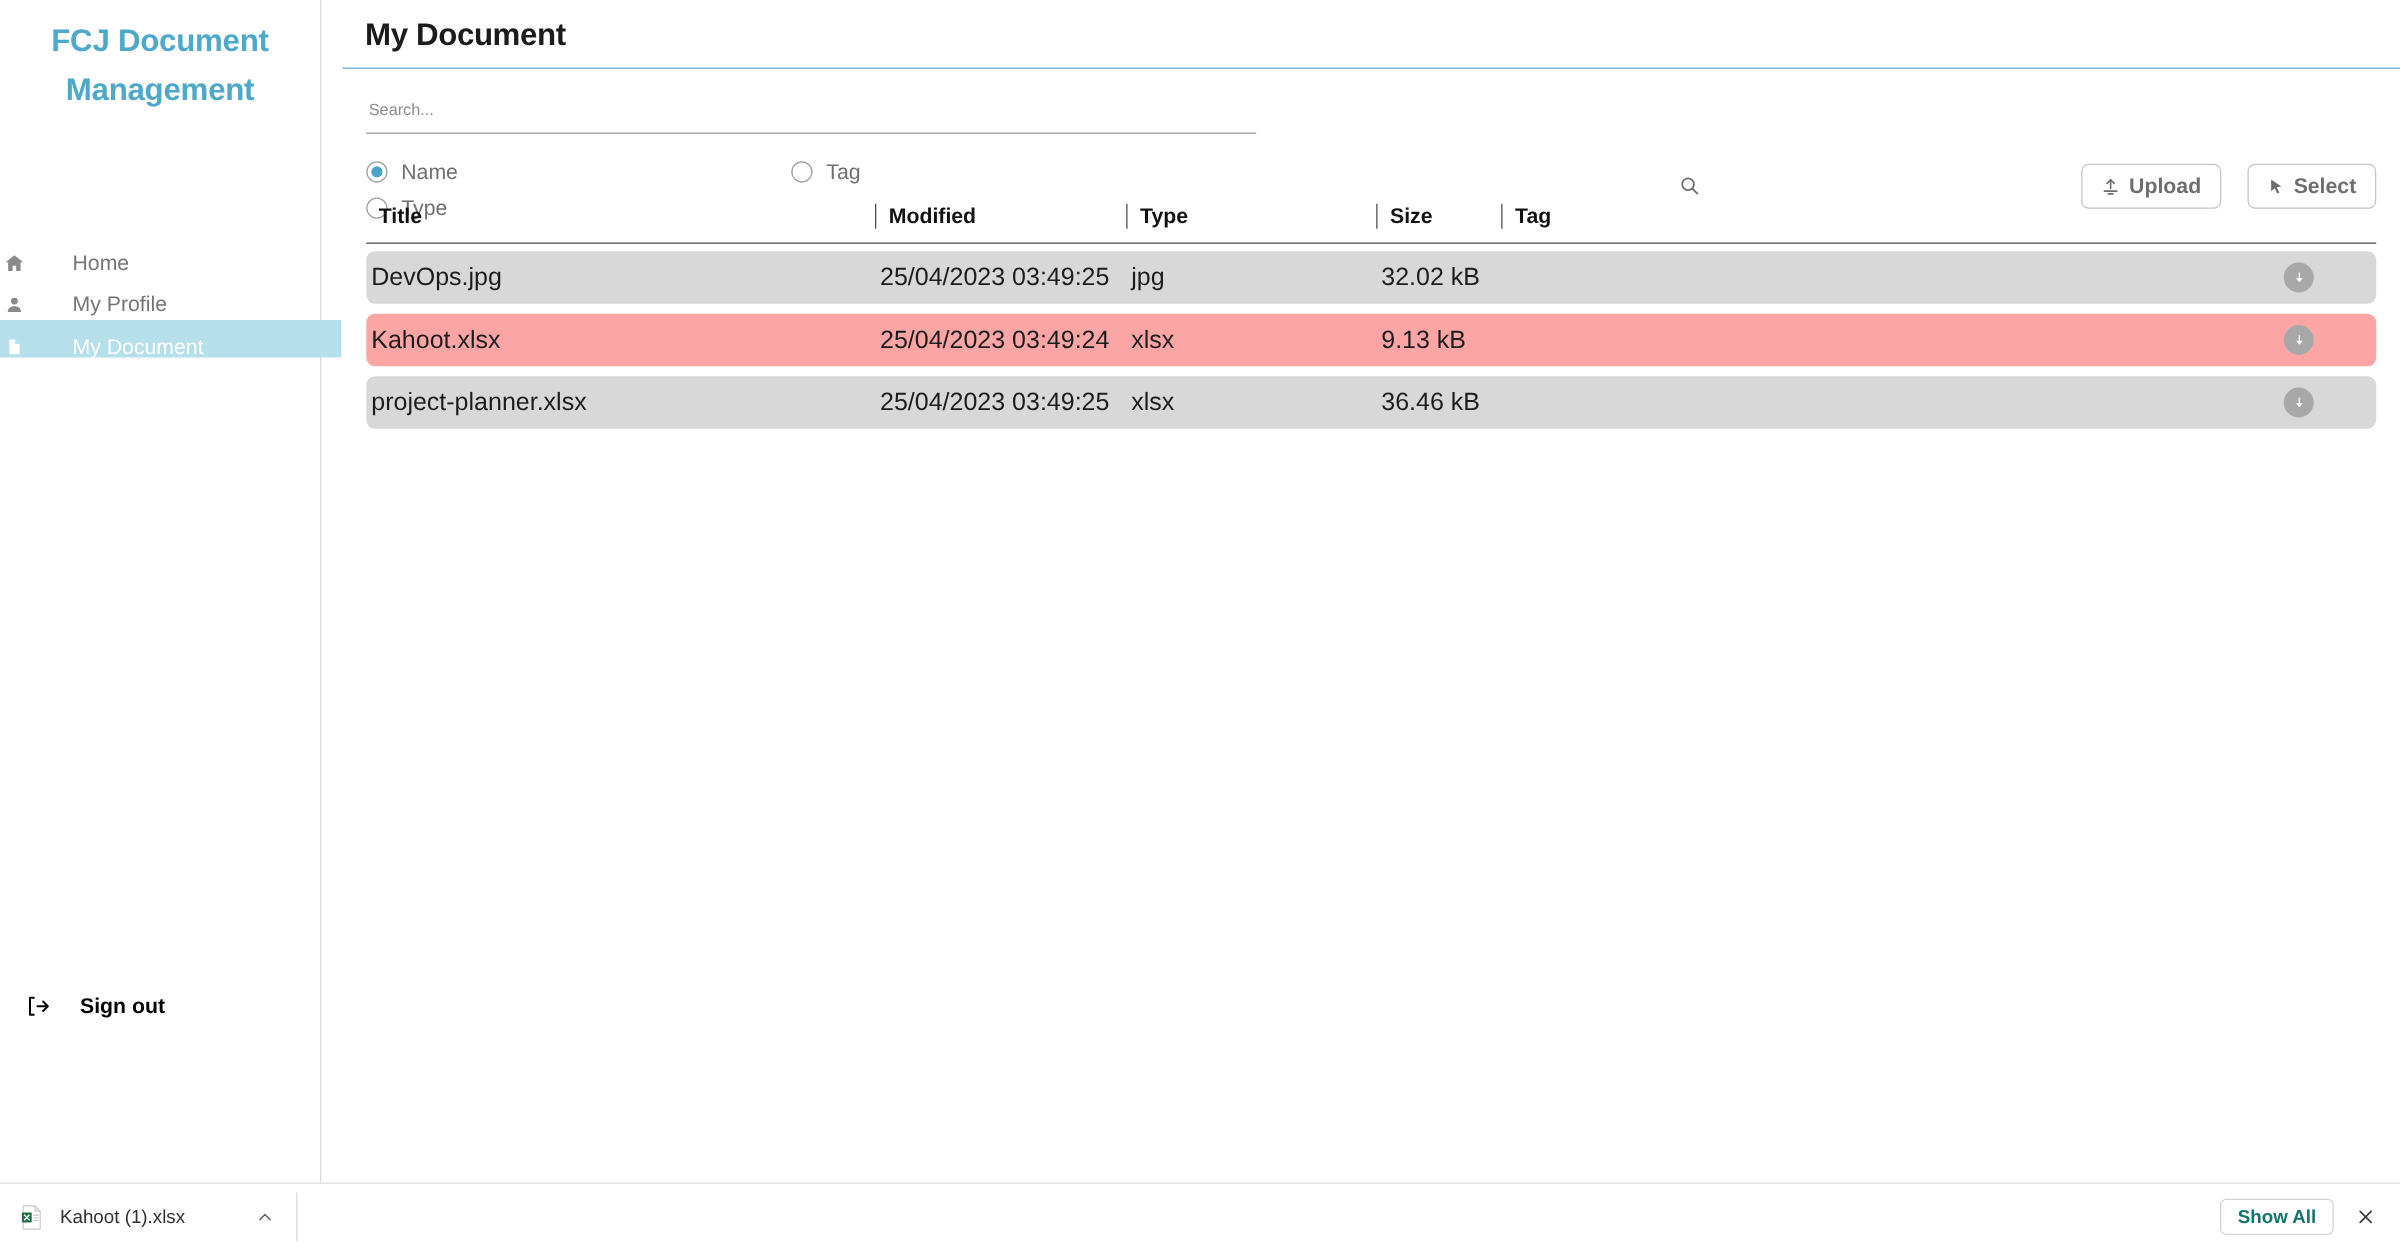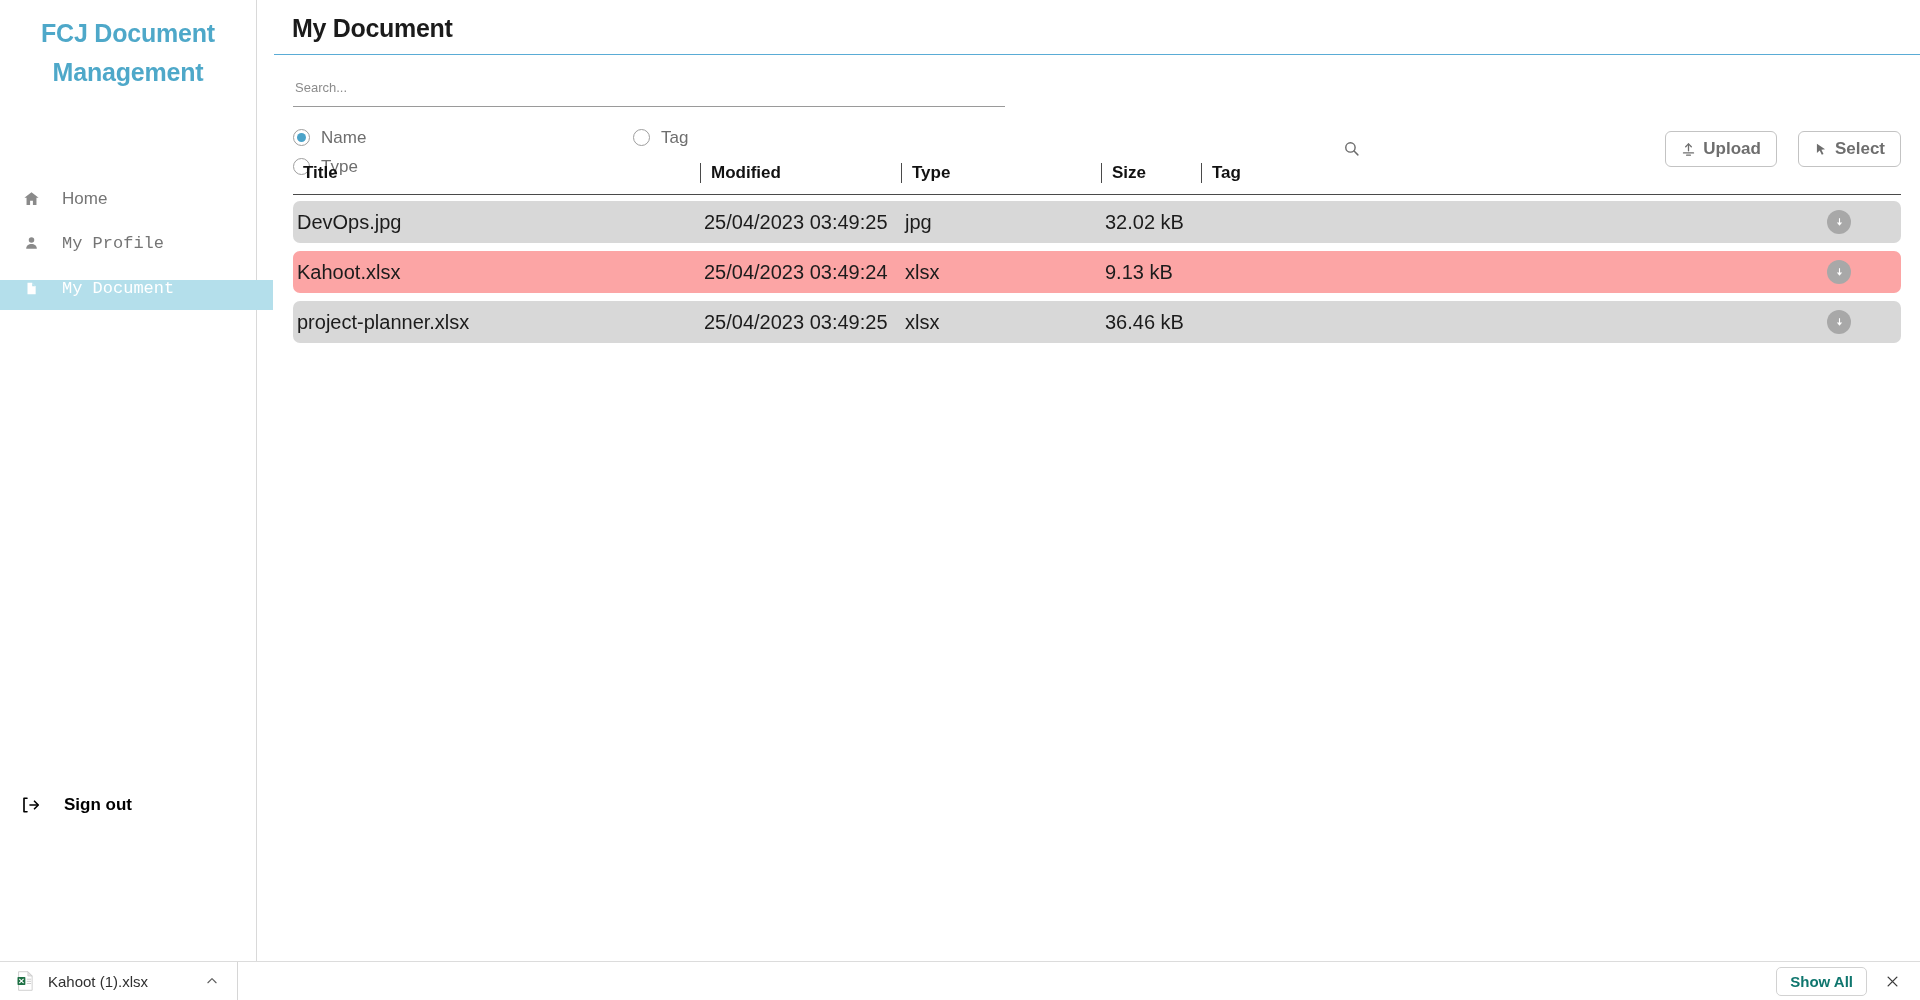--- a/index.html
+++ b/index.html
@@ -45,27 +45,27 @@
 
   .nav {
     position: absolute;
     top: 190px;
     left: 0;
     width: 273px;
   }
 
   .nav-item {
     display: flex;
-    align-items: flex-start;
+    align-items: flex-end;
     height: 29px;
-    padding-left: 20px;
     margin-bottom: 0;
     cursor: pointer;
-  }
-  .nav-item + .nav-item { margin-top: 16px; font-family: Liberation Mono, monospace; }
+    gap: 16px;
+  }
+  .nav-item + .nav-item { margin-top: 4px; }
 
   .nav-item .nav-icon {
     width: 22px;
     display: flex;
     align-items: center;
     justify-content: center;
     color: #8a8a8a;
     flex: 0 0 22px;
   }
 
@@ -299,21 +299,21 @@
     cursor: pointer;
   }
   .dl-btn svg { display: block; }
 
   
   .shelf {
     position: absolute;
     left: 0;
     bottom: 0;
     width: 1920px;
-    height: 39px;
+    height: 54px;
     background: #ffffff;
     border-top: 1px solid #dcdcdc;
     display: flex;
     align-items: center;
   }
 
   .shelf-item {
     display: flex;
     align-items: center;
     height: 39px;

